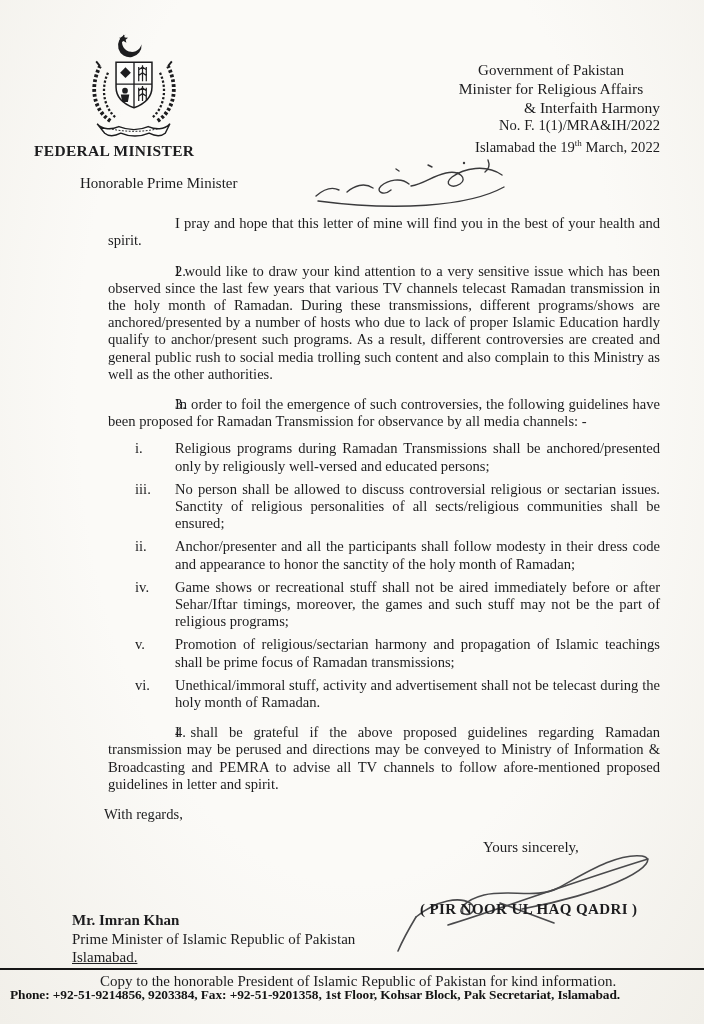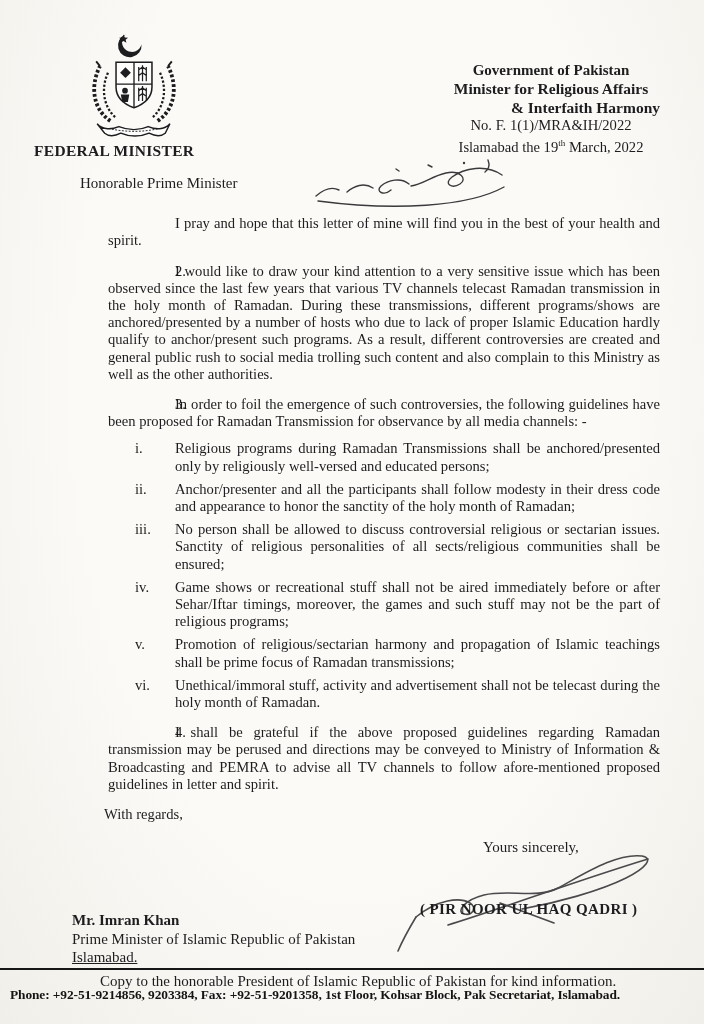--- a/index.html
+++ b/index.html
@@ -14,25 +14,25 @@
     line-height:17.2px;
     overflow:hidden;
   }
   .content{padding:28px 44px 0 68px;}
   
   .header-row{display:flex;justify-content:space-between;align-items:flex-start;}
   .emblem-block{margin-left:-34px;width:200px;text-align:center;}
   .emblem-svg{display:block;margin:2px auto 0;}
   .federal-minister{font-weight:bold;font-size:15.5px;letter-spacing:.3px;margin-top:2px;text-align:left;padding-left:0;}
   .ministry-block{width:218px;margin-top:34px;}
-  .ministry-center{text-align:center;font-weight:bold;}
+  .ministry-center{text-align:center;font-weight:normal;}
   .ministry-line1{font-size:15px;}
   .ministry-line2{font-size:15.5px;line-height:19px;}
   .ministry-line3{font-size:15.5px;line-height:19px;text-align:right;}
-  .ref-no,.date-line{text-align:center;font-size:14.6px;line-height:17.5px;}
+  .ref-no,.date-line{text-align:right;font-size:14.6px;line-height:17.5px;}
   .date-line sup{font-size:9px;}
   
   .salutation-row{position:relative;margin-top:12px;height:34px;}
   .salutation{position:absolute;left:12px;top:4px;font-size:15px;}
   .handwriting-svg{position:absolute;left:242px;top:-16px;}
   .para{position:relative;text-align:justify;text-indent:67px;margin-left:40px;}
   .para .pnum{position:absolute;left:0;top:0;}
   .p1{margin-top:10px;}
   .p2{margin-top:13px;}
   .p3{margin-top:13px;}
@@ -137,26 +137,26 @@
     <div class="para p3">
       <span class="pnum">3.</span><span>In order to foil the emergence of such controversies, the following guidelines have been proposed for Ramadan Transmission for observance by all media channels: -</span>
     </div>
 
     <div class="guidelines">
       <div class="guideline-item">
         <span class="guideline-num">i.</span>
         <span class="guideline-text">Religious programs during Ramadan Transmissions shall be anchored/presented only by religiously well-versed and educated persons;</span>
       </div>
       <div class="guideline-item">
+        <span class="guideline-num">iii.</span>
+        <span class="guideline-text">No person shall be allowed to discuss controversial religious or sectarian issues. Sanctity of religious personalities of all sects/religious communities shall be ensured;</span>
+      </div>
+      <div class="guideline-item">
         <span class="guideline-num">ii.</span>
         <span class="guideline-text">Anchor/presenter and all the participants shall follow modesty in their dress code and appearance to honor the sanctity of the holy month of Ramadan;</span>
-      </div>
-      <div class="guideline-item">
-        <span class="guideline-num">iii.</span>
-        <span class="guideline-text">No person shall be allowed to discuss controversial religious or sectarian issues. Sanctity of religious personalities of all sects/religious communities shall be ensured;</span>
       </div>
       <div class="guideline-item">
         <span class="guideline-num">iv.</span>
         <span class="guideline-text">Game shows or recreational stuff shall not be aired immediately before or after Sehar/Iftar timings, moreover, the games and such stuff may not be the part of religious programs;</span>
       </div>
       <div class="guideline-item">
         <span class="guideline-num">v.</span>
         <span class="guideline-text">Promotion of religious/sectarian harmony and propagation of Islamic teachings shall be prime focus of Ramadan transmissions;</span>
       </div>
       <div class="guideline-item">

